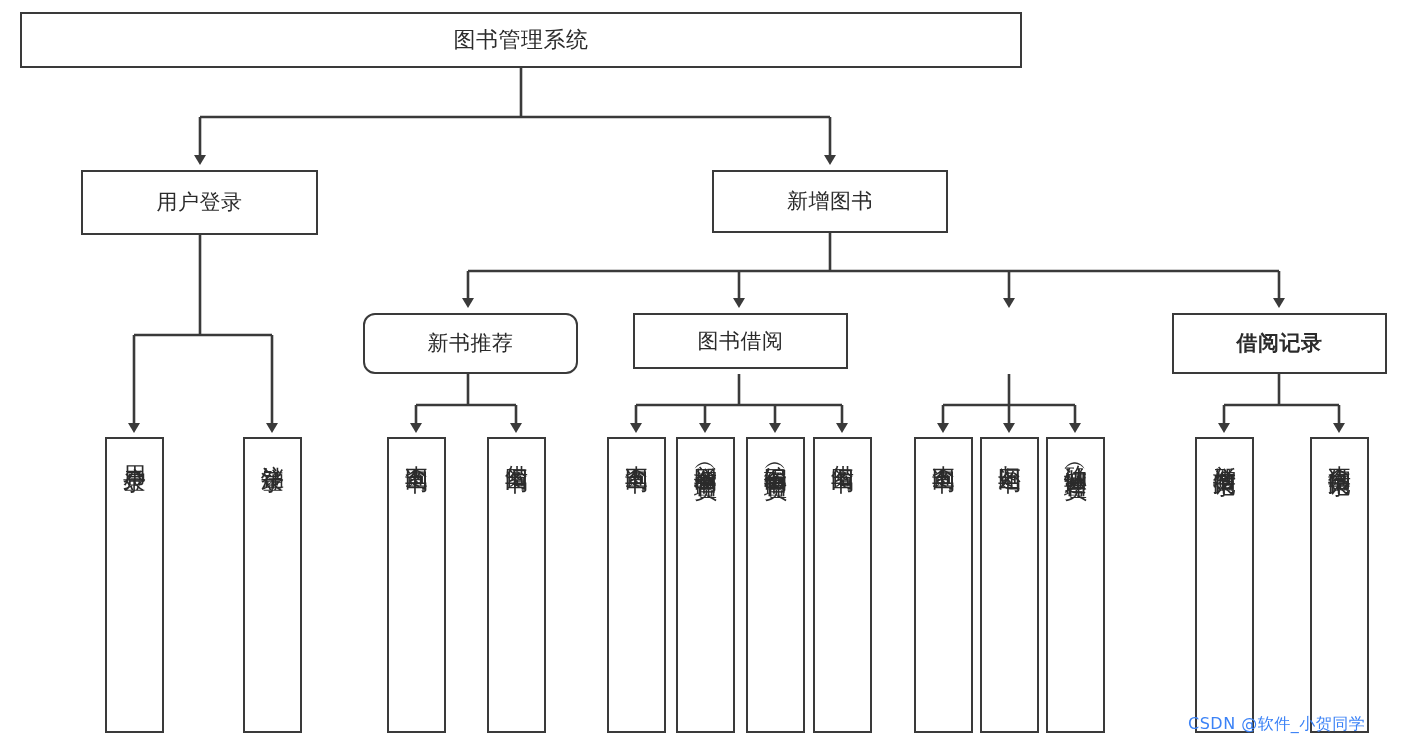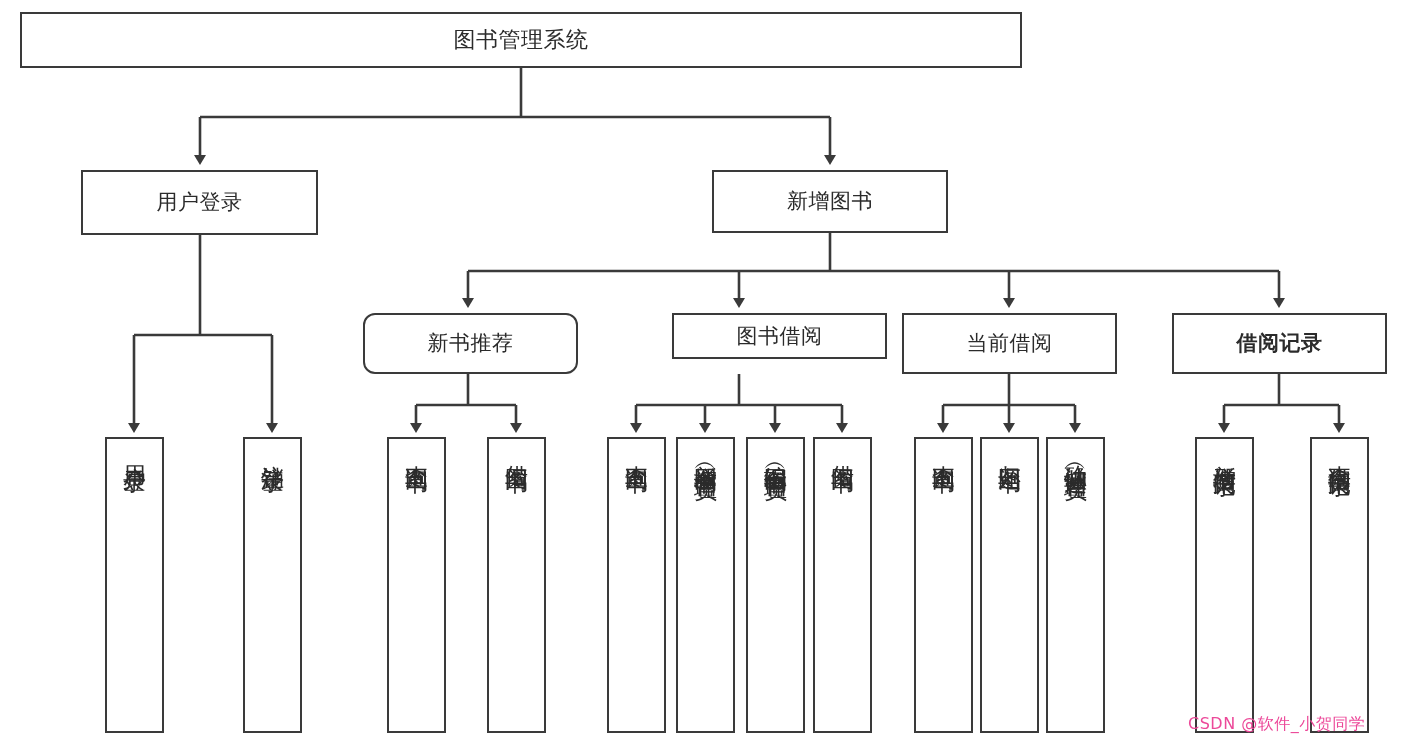--- a/index.html
+++ b/index.html
@@ -66,21 +66,21 @@
     font-size: 23px;
     line-height: 1.0;
     letter-spacing: 2px;
     white-space: nowrap;
   }
   #watermark {
     position: absolute;
     left: 1188px;
     top: 714px;
     font-size: 16px;
-    color: #ec4899;
+    color: #3b82f6;
     letter-spacing: 0.5px;
     white-space: nowrap;
     z-index: 5;
     font-family: "DejaVu Sans", "Liberation Sans", sans-serif;
   }
 </style>
 </head>
 <body>
 
 <div id="diagram-root">
@@ -142,25 +142,22 @@
   <div class="node h" style="left:81px; top:170px; width:237px; height:65px;">
     <span class="node-label">用户登录</span>
   </div>
   <div class="node h" style="left:712px; top:170px; width:236px; height:63px;">
     <span class="node-label">新增图书</span>
   </div>
 
   <div class="node h" style="left:363px; top:313px; width:215px; height:61px;border-radius:12px;">
     <span class="node-label">新书推荐</span>
   </div>
-  <div class="node h" style="left:633px; top:313px; width:215px; height:46px;margin-left:39px;">
+  <div class="node h" style="left:633px; top:313px; width:215px; height:56px;">
     <span class="node-label">图书借阅</span>
-  </div>
-  <div class="node h" style="left:902px; top:313px; width:215px; height:61px;">
-    <span class="node-label">当前借阅</span>
   </div>
   <div class="node h" style="left:1172px; top:313px; width:215px; height:61px;font-weight:bold;">
     <span class="node-label">借阅记录</span>
   </div>
 
   <div class="node v" style="left:105px; top:437px; width:59px; height:296px;">
     <span class="node-label">用户登录</span>
   </div>
   <div class="node v" style="left:243px; top:437px; width:59px; height:296px;">
     <span class="node-label">注销登录</span>

